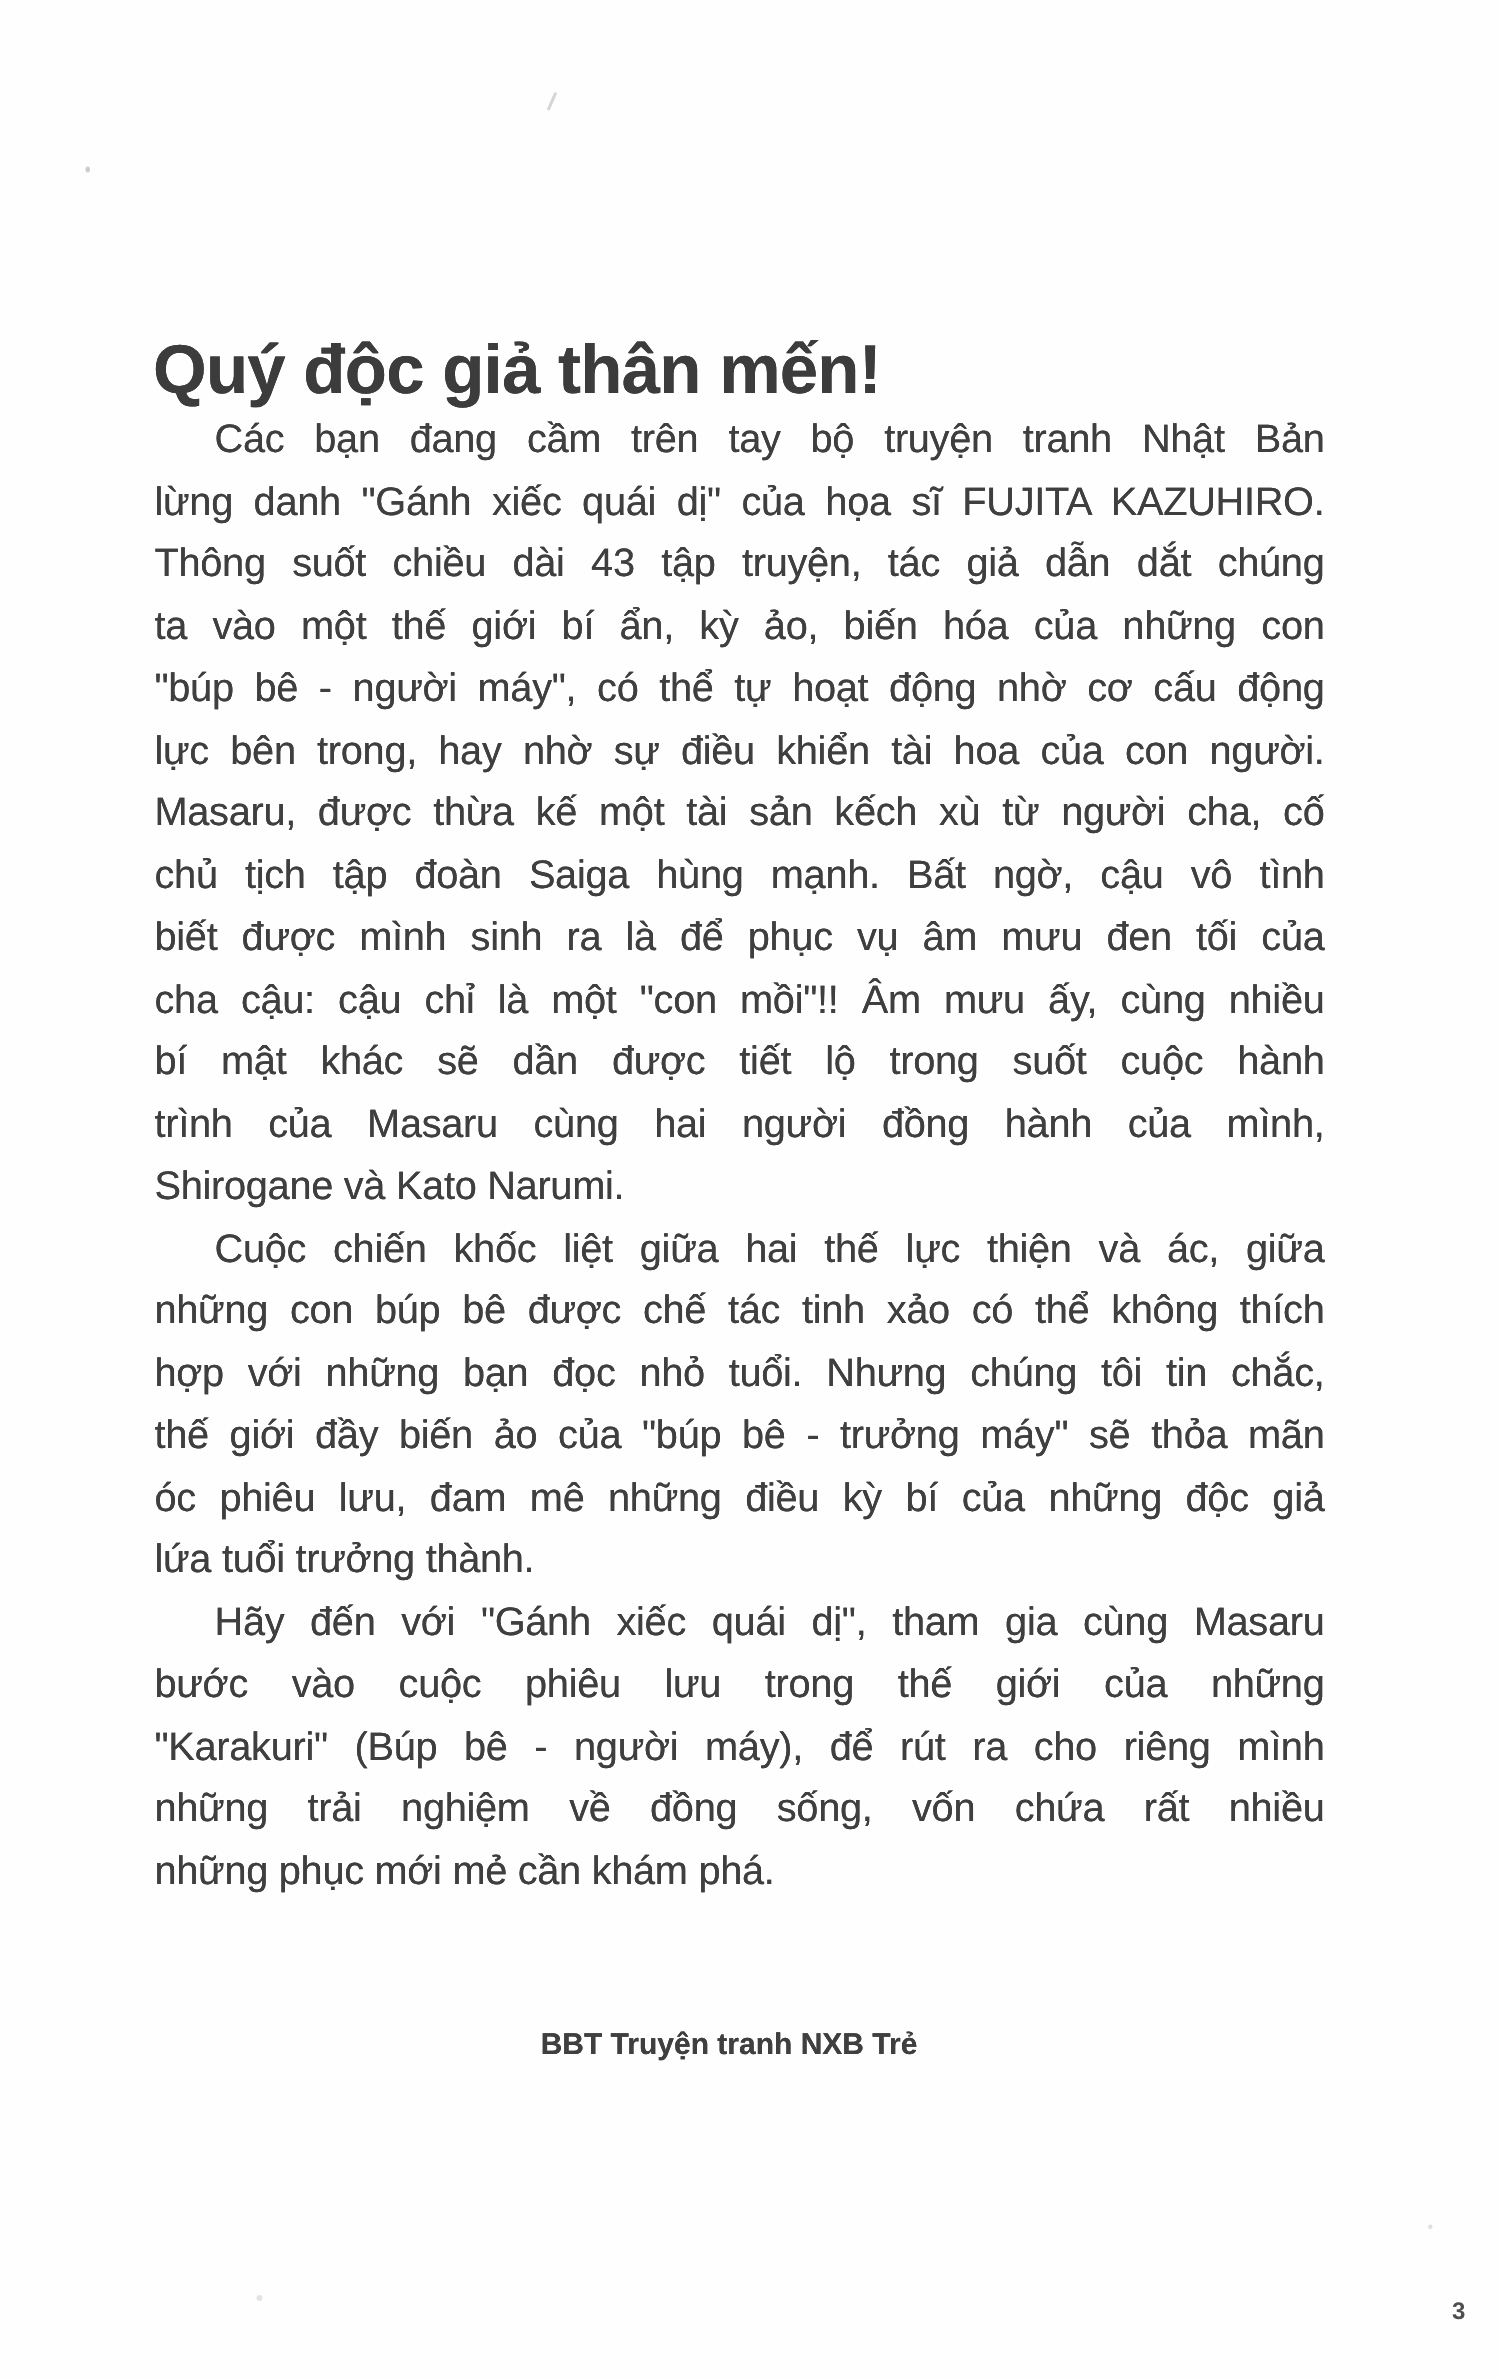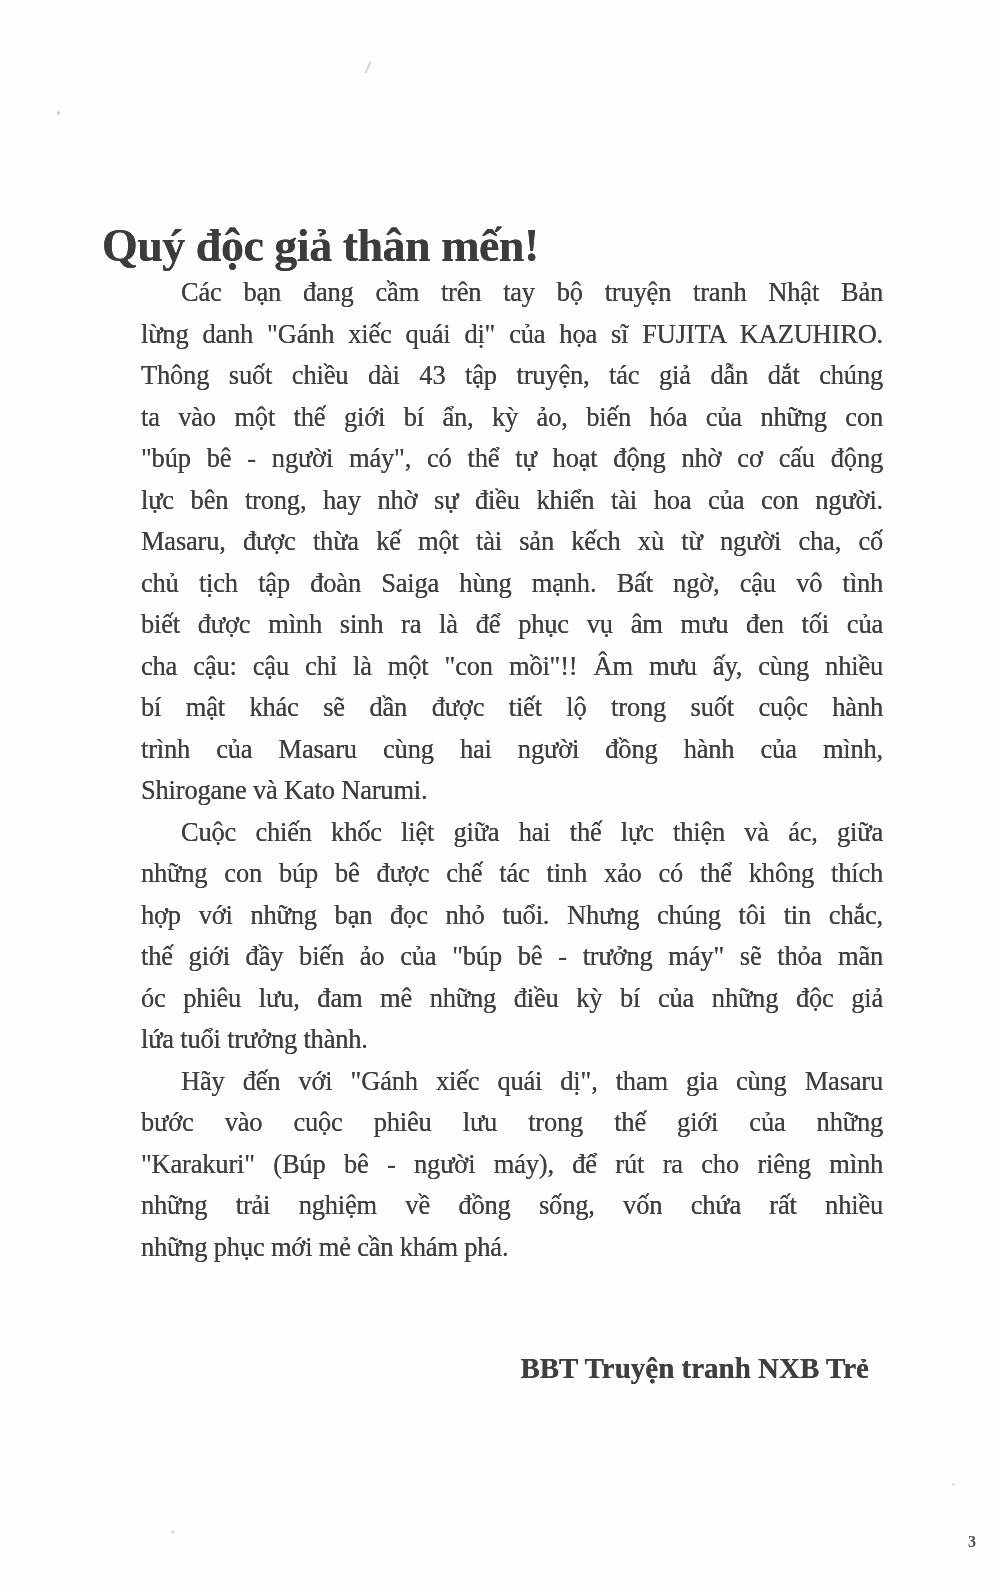--- a/index.html
+++ b/index.html
@@ -6,21 +6,21 @@
     margin: 0;
     padding: 0;
     background: #ffffff;
   }
   .page {
     position: relative;
     width: 1000px;
     height: 1586px;
     background: #fefefe;
     overflow: hidden;
-    font-family: Liberation Serif, serif;
+    font-family: Liberation Sans, sans-serif;
   }
   .page-title {
     position: absolute;
     left: 102px;
     top: 188px;
     font-size: 46px;
     font-weight: 700;
     letter-spacing: -0.5px;
     color: #3c3c3c;
     text-shadow: 0 0 0.4px #3c3c3c;
@@ -35,31 +35,30 @@
     line-height: 41.5px;
     letter-spacing: -0.2px;
     color: #3f3f3f;
     text-shadow: 0 0 0.4px #3f3f3f;
   }
   .paragraph { margin: 0; }
   .text-line {
     text-align: justify;
     text-align-last: justify;
     white-space: normal;
-    margin-left: 38px;
   }
   .text-line.endline { text-align-last: left; }
   .text-line.indent { text-indent: 40px; }
   .signature {
     position: absolute;
     top: 1352px;
     left: 103px;
     width: 766px;
-    text-align: right;
-    font-size: 29px;
+    text-align: center;
+    font-size: 20px;
     font-weight: 700;
     color: #3f3f3f;
     text-shadow: 0 0 0.3px #3f3f3f;
   }
   .page-number {
     position: absolute;
     left: 968px;
     top: 1533px;
     font-size: 16px;
     font-weight: 700;

